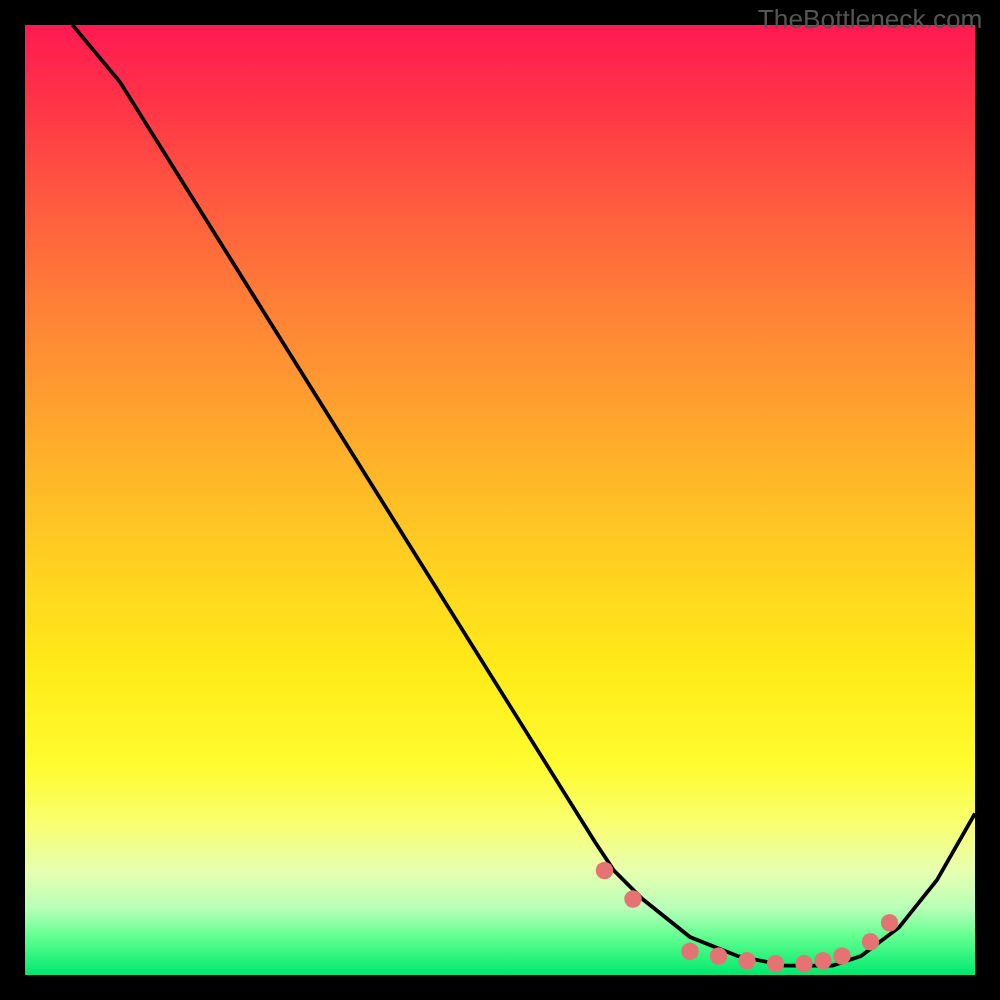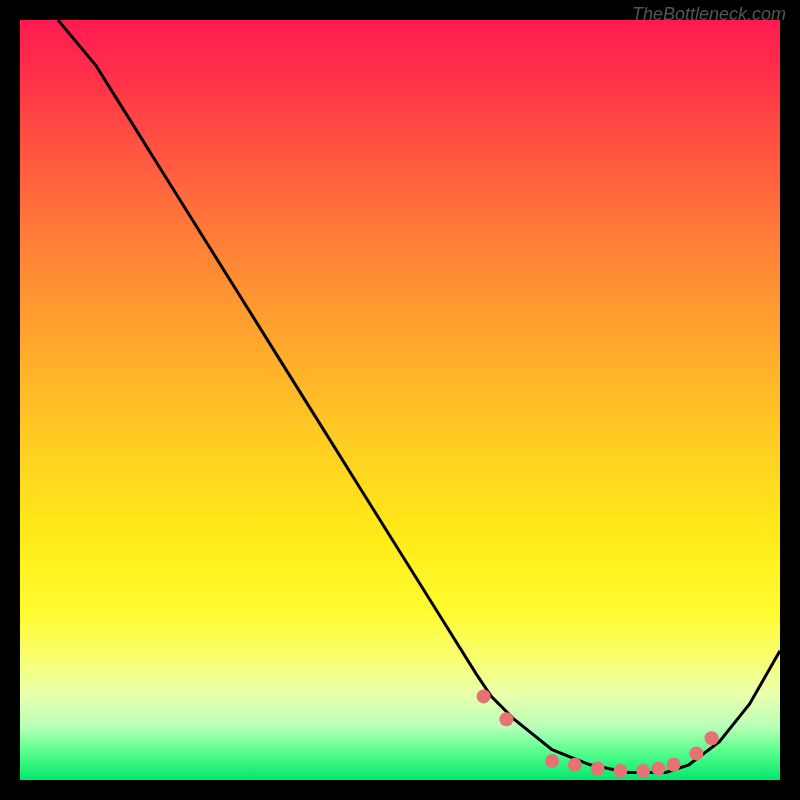--- a/index.html
+++ b/index.html
@@ -8,24 +8,23 @@
     height: 800px;
     background: #000;
     position: relative;
     font-family: Arial, sans-serif;
   }
   .watermark {
     position: absolute;
     top: 4px;
     right: 14px;
     color: #555;
-    font-size: 18px;
+    font-size: 21px;
     font-weight: 500;
     z-index: 10;
-    font-style: italic;
   }
   .plot-area {
     position: absolute;
     left: 20px;
     top: 20px;
     width: 760px;
     height: 760px;
     overflow: hidden;
   }
   .gradient-bg {

